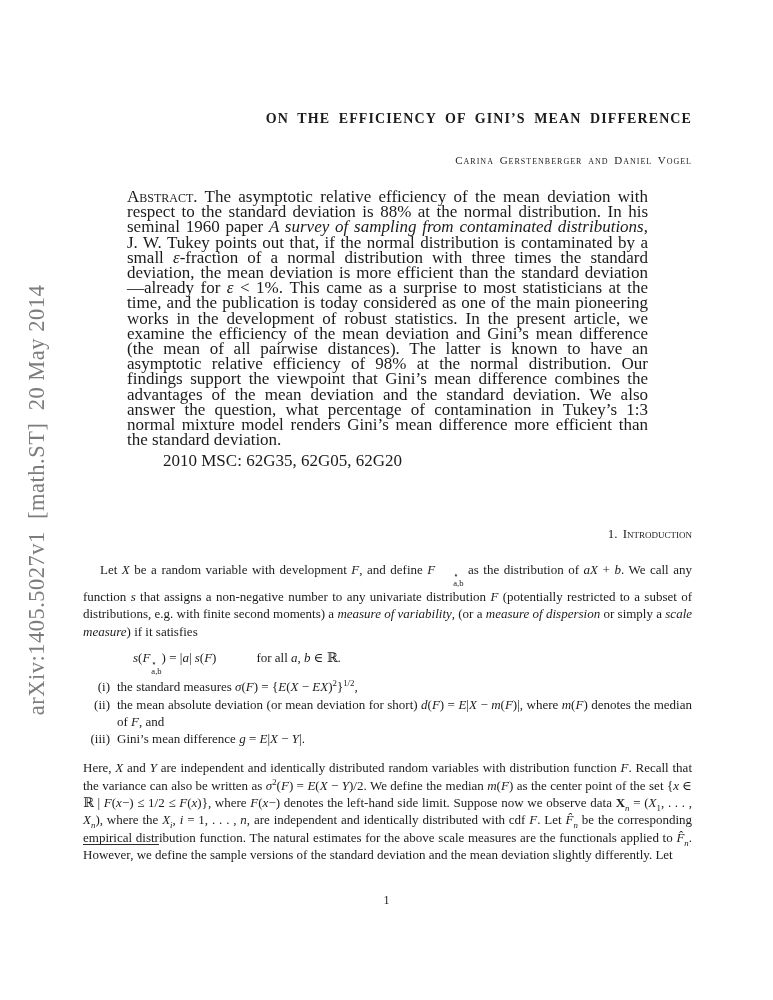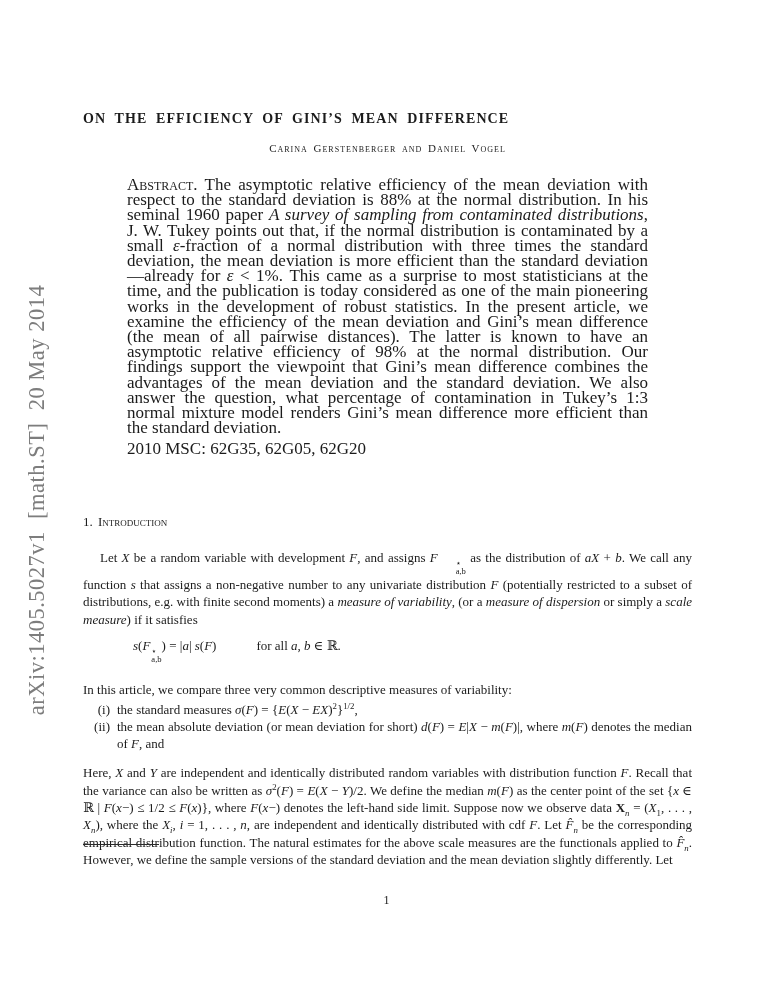--- a/index.html
+++ b/index.html
@@ -22,60 +22,61 @@
     color:#7d7d7d;
     letter-spacing:0.5px;
   }
   .content{
     position:absolute;
     left:83px;top:0;
     width:609px;
   }
   .paper-title{
     margin-top:111px;
-    text-align:left;
+    text-align:right;
     font-weight:bold;
     font-size:14px;
     letter-spacing:1.1px;
     word-spacing:4px;
   }
   .authors{
-    margin-top:15px;
-    text-align:center;
+    margin-top:27px;
+    text-align:right;
     font-variant:small-caps;
     font-size:11px;
     letter-spacing:1px;
     word-spacing:2px;
   }
   .abstract{
     margin:23px 44px 0 44px;
     font-size:17px;
     line-height:15.2px;
     text-align:justify;
   }
   .msc{
     margin-top:6px;
     text-align:left;
+    margin-left:36px;
   }
   .section-head{
     margin-top:57px;
-    text-align:left;
+    text-align:right;
     font-size:13px;
     word-spacing:2px;
   }
   .body-par{
     font-size:13px;
     line-height:17.3px;
     text-align:justify;
     margin:0;
   }
   .par-indent{ text-indent:17px; }
   .par-first{ margin-top:19px; }
   .equation{
-    margin:9px 0 17px 50px;
+    margin:9px 0 1px 50px;
     font-size:13px;
     line-height:17px;
   }
   .list{ margin-top:2px; }
   .li{
     position:relative;
     padding-left:34px;
     font-size:13px;
     line-height:17.3px;
     text-align:justify;
@@ -142,40 +143,43 @@
     <div class="abstract">
       <div><span class="sc">Abstract.</span><span> The asymptotic relative efficiency of the mean deviation with respect to the standard deviation is 88% at the normal distribution. In his seminal 1960 paper </span><span class="it">A survey of sampling from contaminated distributions</span><span>, J. W. Tukey points out that, if the normal distribution is contaminated by a small </span><span class="it">ε</span><span>-fraction of a normal distribution with three times the standard deviation, the mean deviation is more efficient than the standard deviation—already for </span><span class="it">ε</span><span> &lt; 1%. This came as a surprise to most statisticians at the time, and the publication is today considered as one of the main pioneering works in the development of robust statistics. In the present article, we examine the efficiency of the mean deviation and Gini’s mean difference (the mean of all pairwise distances). The latter is known to have an asymptotic relative efficiency of 98% at the normal distribution. Our findings support the viewpoint that Gini’s mean difference combines the advantages of the mean deviation and the standard deviation. We also answer the question, what percentage of contamination in Tukey’s 1:3 normal mixture model renders Gini’s mean difference more efficient than the standard deviation.</span></div>
       <div class="msc">2010 MSC: 62G35, 62G05, 62G20</div>
     </div>
 
     <div class="section-head">
       <span>1.</span>
       <span class="sc">Introduction</span>
     </div>
 
-    <p class="body-par par-indent par-first"><span>Let </span><span class="it">X</span><span> be a random variable with development </span><span class="it">F</span><span>, and assigns </span><span class="it">F</span><span class="supsub">
+    <p class="body-par par-indent par-first"><span>Let </span><span class="it">X</span><span> be a random variable with development </span><span class="it">F</span><span>, and define </span><span class="it">F</span><span class="supsub">
           <span class="ss-sup">⋆</span>
           <span class="ss-sub">a,b</span>
         </span><span> as the distribution of </span><span class="it">aX</span><span> + </span><span class="it">b</span><span>. We call any function </span><span class="it">s</span><span> that assigns a non-negative number to any univariate distribution </span><span class="it">F</span><span> (potentially restricted to a subset of distributions, e.g. with finite second moments) a </span><span class="it">measure of variability</span><span>, (or a </span><span class="it">measure of dispersion</span><span> or simply a </span><span class="it">scale measure</span><span>) if it satisfies</span></p>
 
     <div class="equation"><span class="it">s</span><span>(</span><span class="it">F</span><span class="supsub">
           <span class="ss-sup">⋆</span>
           <span class="ss-sub">a,b</span>
         </span><span>) = |</span><span class="it">a</span><span>| </span><span class="it">s</span><span>(</span><span class="it">F</span><span>)</span><span class="hsp"></span><span>for all </span><span class="it">a</span><span>, </span><span class="it">b</span><span> ∈ ℝ.</span></div>
 
-    <p class="body-par"><span>In this article, we compare three very common descriptive measures of variability:</span></p>
 
     <div class="list">
       <div class="li">
         <span class="marker">(i)</span>
         <span><span>the standard measures </span><span class="it">σ</span><span>(</span><span class="it">F</span><span>) = {</span><span class="it">E</span><span>(</span><span class="it">X</span><span> − </span><span class="it">EX</span><span>)</span><span class="sup">2</span><span>}</span><span class="sup">1/2</span><span>,</span></span>
       </div>
       <div class="li">
         <span class="marker">(ii)</span>
         <span><span>the mean absolute deviation (or mean deviation for short) </span><span class="it">d</span><span>(</span><span class="it">F</span><span>) = </span><span class="it">E</span><span>|</span><span class="it">X</span><span> − </span><span class="it">m</span><span>(</span><span class="it">F</span><span>)|, where </span><span class="it">m</span><span>(</span><span class="it">F</span><span>) denotes the median of </span><span class="it">F</span><span>, and</span></span>
+      </div>
+      <div class="li">
+        <span class="marker">(iii)</span>
+        <span><span>Gini’s mean difference </span><span class="it">g</span><span> = </span><span class="it">E</span><span>|</span><span class="it">X</span><span> − </span><span class="it">Y</span><span>|.</span></span>
       </div>
     </div>
 
     <p class="body-par par3"><span>Here, </span><span class="it">X</span><span> and </span><span class="it">Y</span><span> are independent and identically distributed random variables with distribution function </span><span class="it">F</span><span>. Recall that the variance can also be written as </span><span class="it">σ</span><span class="sup">2</span><span>(</span><span class="it">F</span><span>) = </span><span class="it">E</span><span>(</span><span class="it">X</span><span> − </span><span class="it">Y</span><span>)/2. We define the median </span><span class="it">m</span><span>(</span><span class="it">F</span><span>) as the center point of the set {</span><span class="it">x</span><span> ∈ ℝ | </span><span class="it">F</span><span>(</span><span class="it">x</span><span>−) ≤ 1/2 ≤ </span><span class="it">F</span><span>(</span><span class="it">x</span><span>)}, where </span><span class="it">F</span><span>(</span><span class="it">x</span><span>−) denotes the left-hand side limit. Suppose now we observe data </span><span class="bb">X</span><span class="sub it">n</span><span> = (</span><span class="it">X</span><span class="sub">1</span><span>, . . . , </span><span class="it">X</span><span class="sub it">n</span><span>), where the </span><span class="it">X</span><span class="sub it">i</span><span>, </span><span class="it">i</span><span> = 1, . . . , </span><span class="it">n</span><span>, are independent and identically distributed with cdf </span><span class="it">F</span><span>. Let </span><span class="it">F̂</span><span class="sub it">n</span><span> be the corresponding empirical distribution function. The natural estimates for the above scale measures are the functionals applied to </span><span class="it">F̂</span><span class="sub it">n</span><span>. However, we define the sample versions of the standard deviation and the mean deviation slightly differently. Let</span></p>
 
   </div>
 
   <div class="footnote">
     <div class="fn-rule"></div>
   </div>

